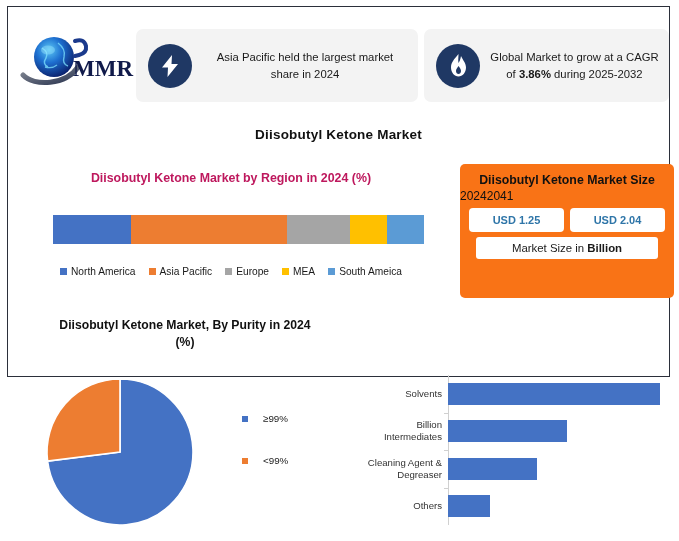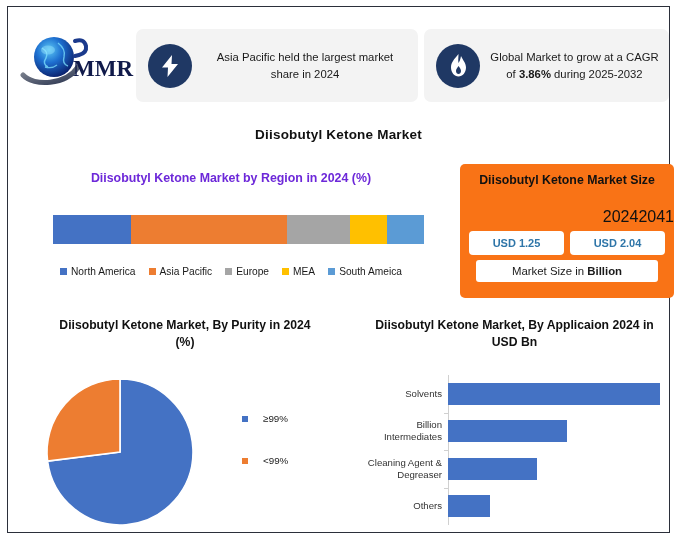--- a/index.html
+++ b/index.html
@@ -6,21 +6,21 @@
   body{
     width:679px;height:541px;
     background:#ffffff;
     font-family:"Liberation Sans", sans-serif;
     overflow:hidden;
     position:relative;
   }
   .frame{
     position:absolute;
     left:7px;top:6px;
-    width:663px;height:527px;
+    width:663px;height:371px;
     border:1.5px solid #2b2f3a;
     box-sizing:border-box;
     background:#fff;
   }
 
   
   .header{
     position:absolute;left:0;top:4px;width:100%;height:100px;
   }
   .logo{
@@ -59,21 +59,21 @@
     text-align:center;
     font-size:13.5px;font-weight:bold;color:#111;
     letter-spacing:.2px;
   }
 
   
   .region-panel{
     position:absolute;left:18px;top:163px;width:410px;height:112px;
   }
   .region-title{
-    text-align:center;font-size:12.4px;font-weight:bold;color:#6d28d9;
+    text-align:center;font-size:12.4px;font-weight:bold;color:#be185d;
     line-height:1.35;
     padding:0 28px;
   }
   .stackbar{
     position:absolute;left:27px;top:45px;
     width:371px;height:29px;
     display:flex;
   }
   .stackbar .seg{height:100%;}
   .region-legend{
@@ -89,22 +89,22 @@
   .msbox{
     position:absolute;left:452px;top:157px;width:214px;height:134px;
     background:#f97316;border-radius:5px;box-sizing:border-box;
     padding-top:8px;
   }
   .ms-title{
     text-align:center;font-size:12.3px;font-weight:bold;color:#111;
     line-height:1.35;
   }
   .ms-years{
-    display:flex;justify-content:flex-end;
-    margin-top:19px;font-size:16px;color:#111;
+    display:flex;justify-content:flex-start;
+    margin-top:0;font-size:12px;color:#111;
   }
   .ms-vals{
     display:flex;justify-content:center;gap:6px;margin-top:5px;
     padding:0 9px;
   }
   .ms-val{
     flex:1 1 0;background:#ffffff;border-radius:4px;
     text-align:center;padding:6px 0;
     font-size:11px;font-weight:bold;color:#2e75a8;
   }
@@ -287,21 +287,20 @@
           <span>≥99%</span>
         </div>
         <div class="pie-lg" style="top: 138px;">
           <span class="sw" style="background: rgb(237, 125, 49);"></span>
           <span>&lt;99%</span>
         </div>
       </div>
   </div>
 
   <div class="bar-panel">
-    <div class="bar-title">Diisobutyl Ketone Market, By Applicaion 2024 in USD Bn</div>
 
     <div class="bar-plot">
       <div class="axis"></div>
       <div class="bar-rows" id="barRows">
           <div class="bar-row">
             <div class="bar-label">Solvents</div>
             <div class="bar-fill" style="width: 212px; background: rgb(68, 114, 196);"></div>
           </div>
           <div class="bar-row">
             <div class="bar-label">Billion Intermediates</div>

